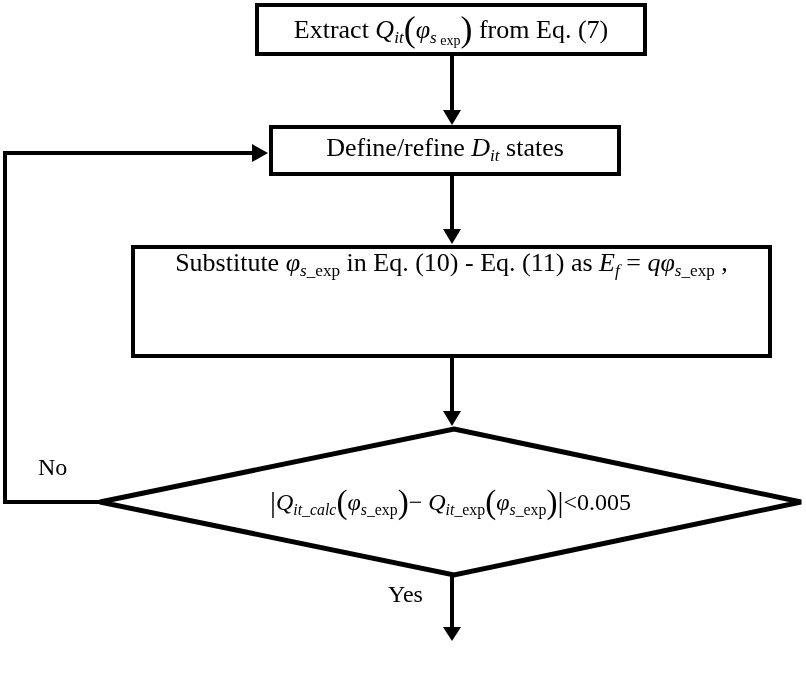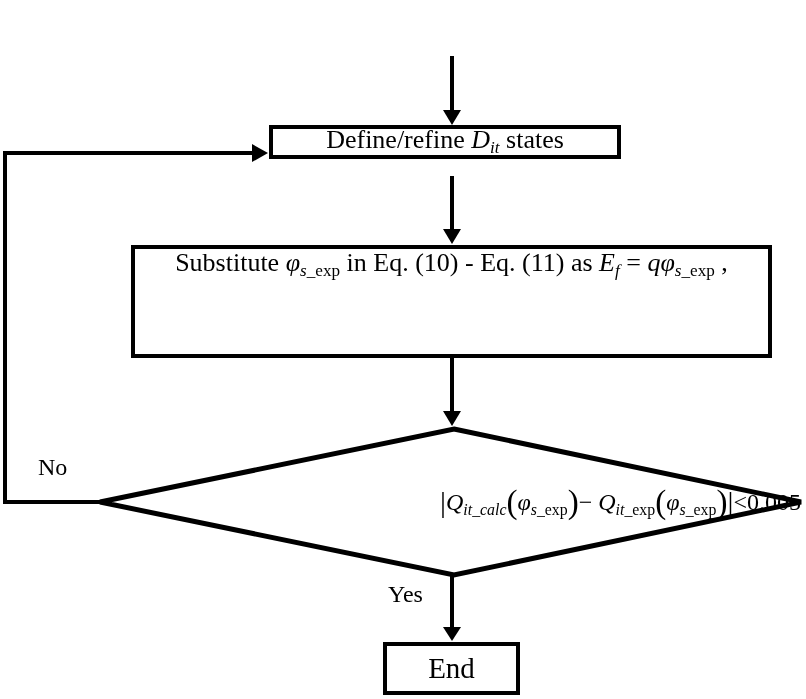--- a/index.html
+++ b/index.html
@@ -27,31 +27,31 @@
     background: #ffffff;
     border: 4px solid #000000;
     display: flex;
     align-items: center;
     justify-content: center;
     text-align: center;
     font-size: 26px;
     line-height: 1.1;
   }
   .node-extract    { left: 255px; top: 3px;   width: 392px; height: 53px; }
-  .node-define     { left: 269px; top: 125px; width: 352px; height: 34px; }
+  .node-define     { left: 269px; top: 125px; width: 352px; height: 51px; }
   .node-substitute { left: 131px; top: 245px; width: 641px; height: 113px;
                      flex-direction: column; justify-content: space-between; }
   .node-end        { left: 383px; top: 642px; width: 137px; height: 53px; font-size: 29px; }
   .decision-text {
     position: absolute;
     left: 100px; top: 431px;
     width: 701px; height: 142px;
     display: flex;
     align-items: center;
-    justify-content: flex-end;
+    justify-content: center;
     text-align: center;
     font-size: 24px;
     background: transparent;
   }
   .edge-label {
     position: absolute;
     font-size: 24px;
     line-height: 1;
   }
   .label-no  { left: 38px;  top: 455px; }
@@ -83,33 +83,33 @@
 
     <polygon points="454,429 801,502 454,575 100,502" fill="#ffffff" stroke="#000" stroke-width="5"></polygon>
 
     <polyline points="100,502 5,502 5,153 253,153" fill="none" stroke="#000" stroke-width="4"></polyline>
     <polygon points="252,144 252,162 268,153" fill="#000"></polygon>
 
     <line x1="452" y1="575" x2="452" y2="628" stroke="#000" stroke-width="4"></line>
     <polygon points="443,627 461,627 452,641" fill="#000"></polygon>
   </svg>
 
+  <div class="node node-extract">
+    <span><span class="seg-n">Extract </span><span class="seg-i">Q</span><span class="seg-subi">it</span><span class="seg-big">(</span><span class="seg-i">φ</span><span class="seg-subi">s</span><span class="seg-ssub"> exp</span><span class="seg-big">)</span><span class="seg-n"> from Eq. (7)</span></span>
+  </div>
 
   <div class="node node-define">
     <span><span class="seg-n">Define/refine </span><span class="seg-i">D</span><span class="seg-subi">it</span><span class="seg-n"> states</span></span>
   </div>
 
   <div class="node node-substitute">
     <span><span class="seg-n">Substitute </span><span class="seg-i">φ</span><span class="seg-subi">s</span><span class="seg-sub">_exp</span><span class="seg-n"> in Eq. (10) - Eq. (11) as </span><span class="seg-i">E</span><span class="seg-subi">f</span><span class="seg-n"> = </span><span class="seg-i">qφ</span><span class="seg-subi">s</span><span class="seg-sub">_exp</span><span class="seg-n"> ,</span></span>
   </div>
 
   <div class="decision-text">
     <span><span class="seg-bar">|</span><span class="seg-i">Q</span><span class="seg-subi">it_calc</span><span class="seg-big">(</span><span class="seg-i">φ</span><span class="seg-subi">s</span><span class="seg-sub">_exp</span><span class="seg-big">)</span><span class="seg-n">− </span><span class="seg-i">Q</span><span class="seg-subi">it</span><span class="seg-sub">_exp</span><span class="seg-big">(</span><span class="seg-i">φ</span><span class="seg-subi">s</span><span class="seg-sub">_exp</span><span class="seg-big">)</span><span class="seg-bar">|</span><span class="seg-n">&lt;0.005</span></span>
   </div>
 
   <div class="edge-label label-no">No</div>
   <div class="edge-label label-yes">Yes</div>
 
-  <div class="node node-end">
-    <span>End</span>
-  </div>
 
 </div>
 
 </body></html>

